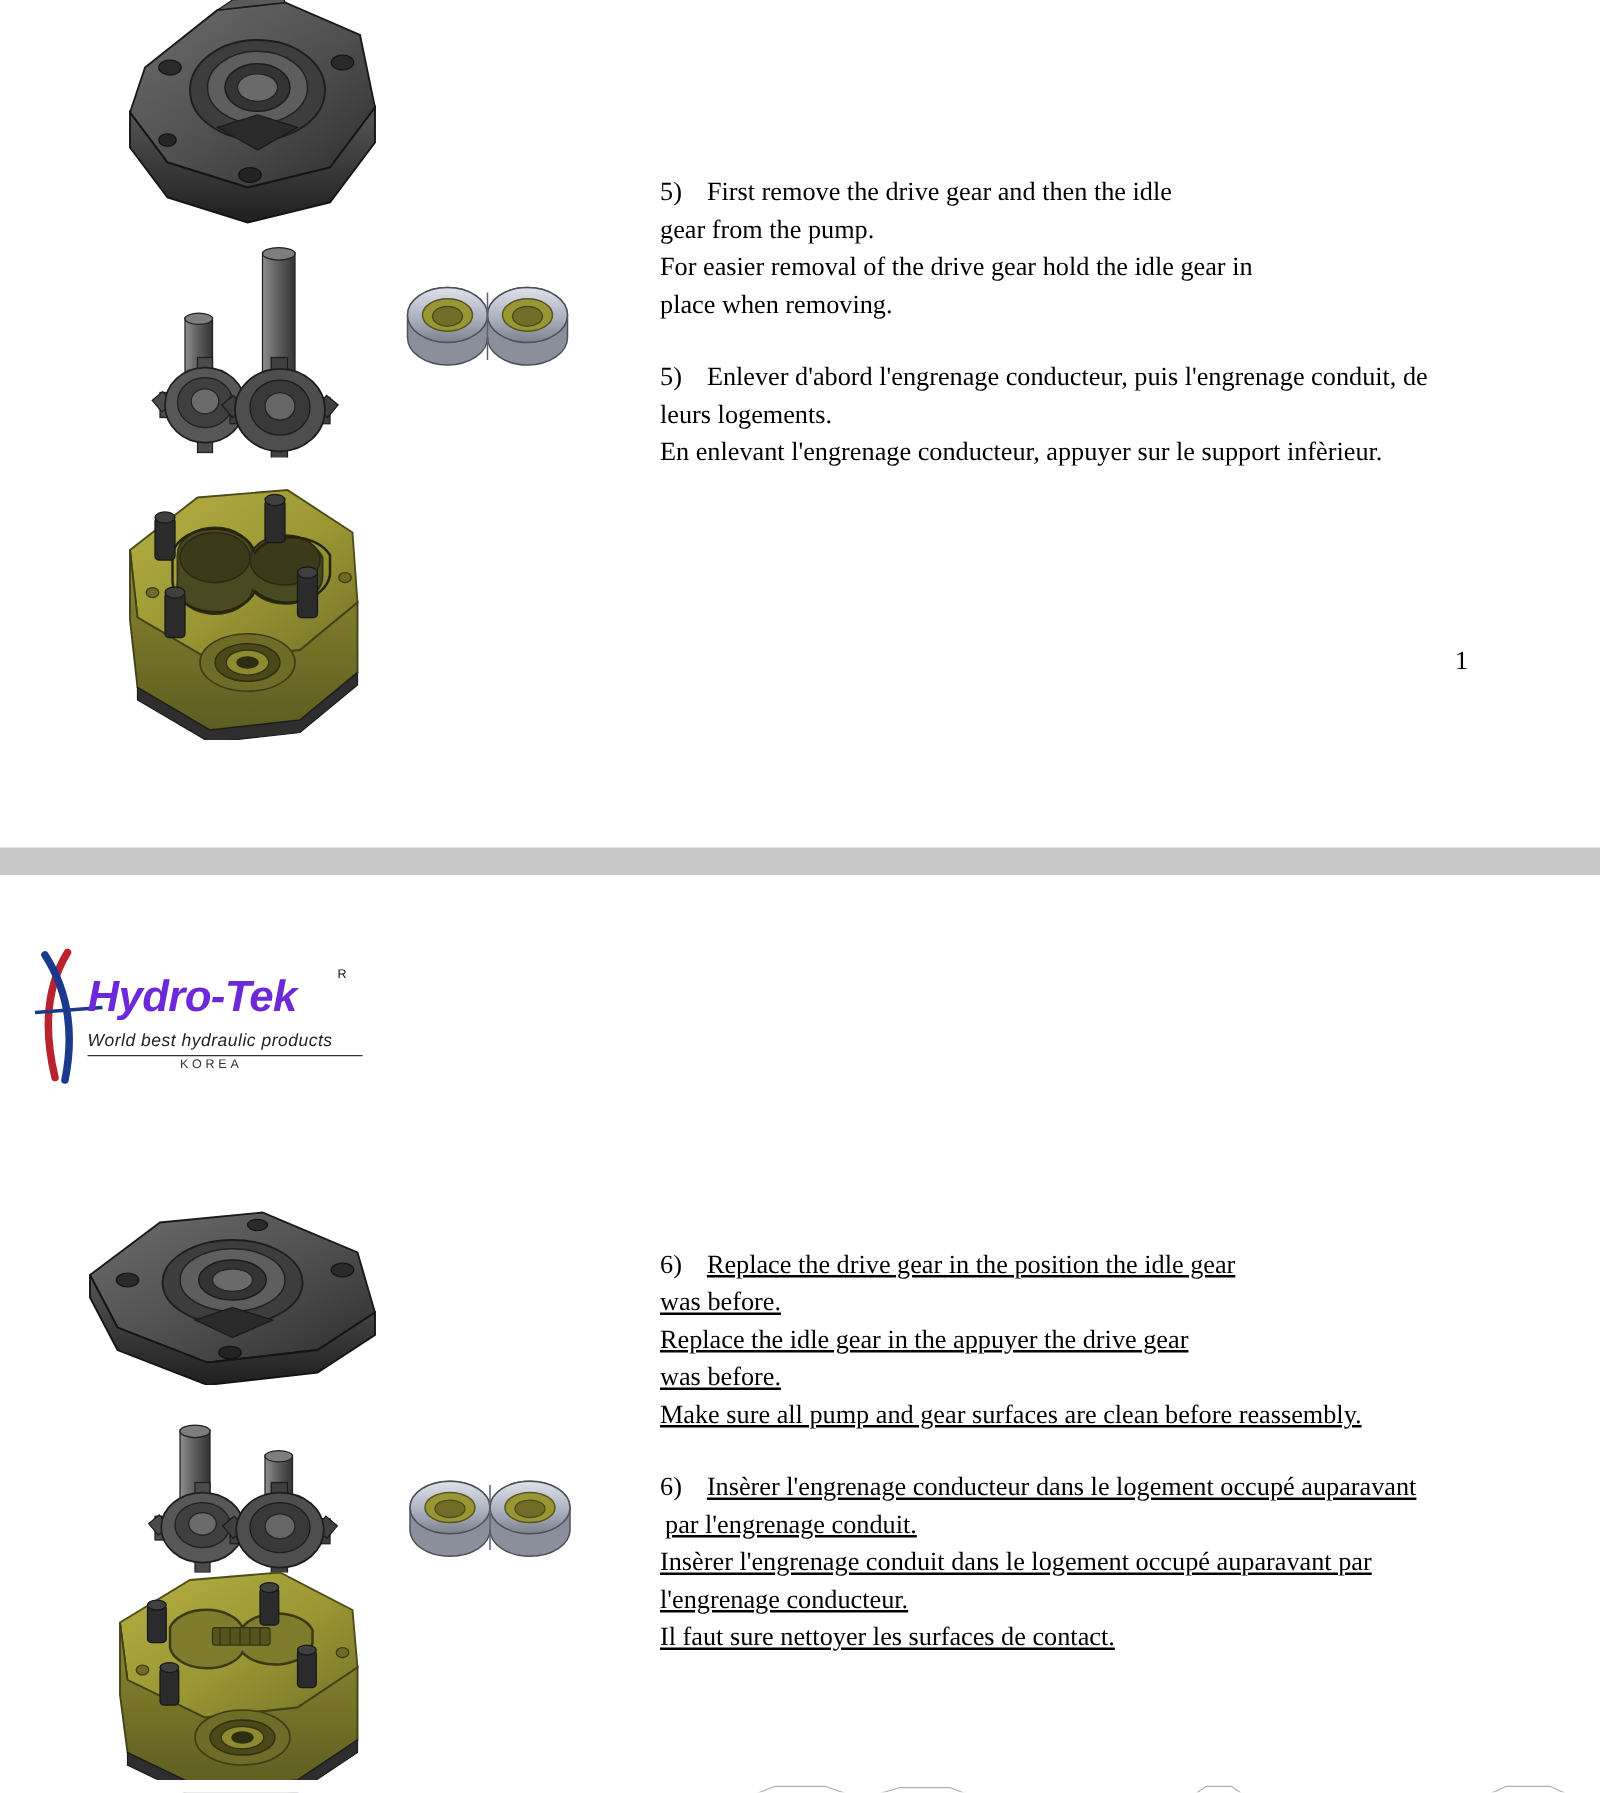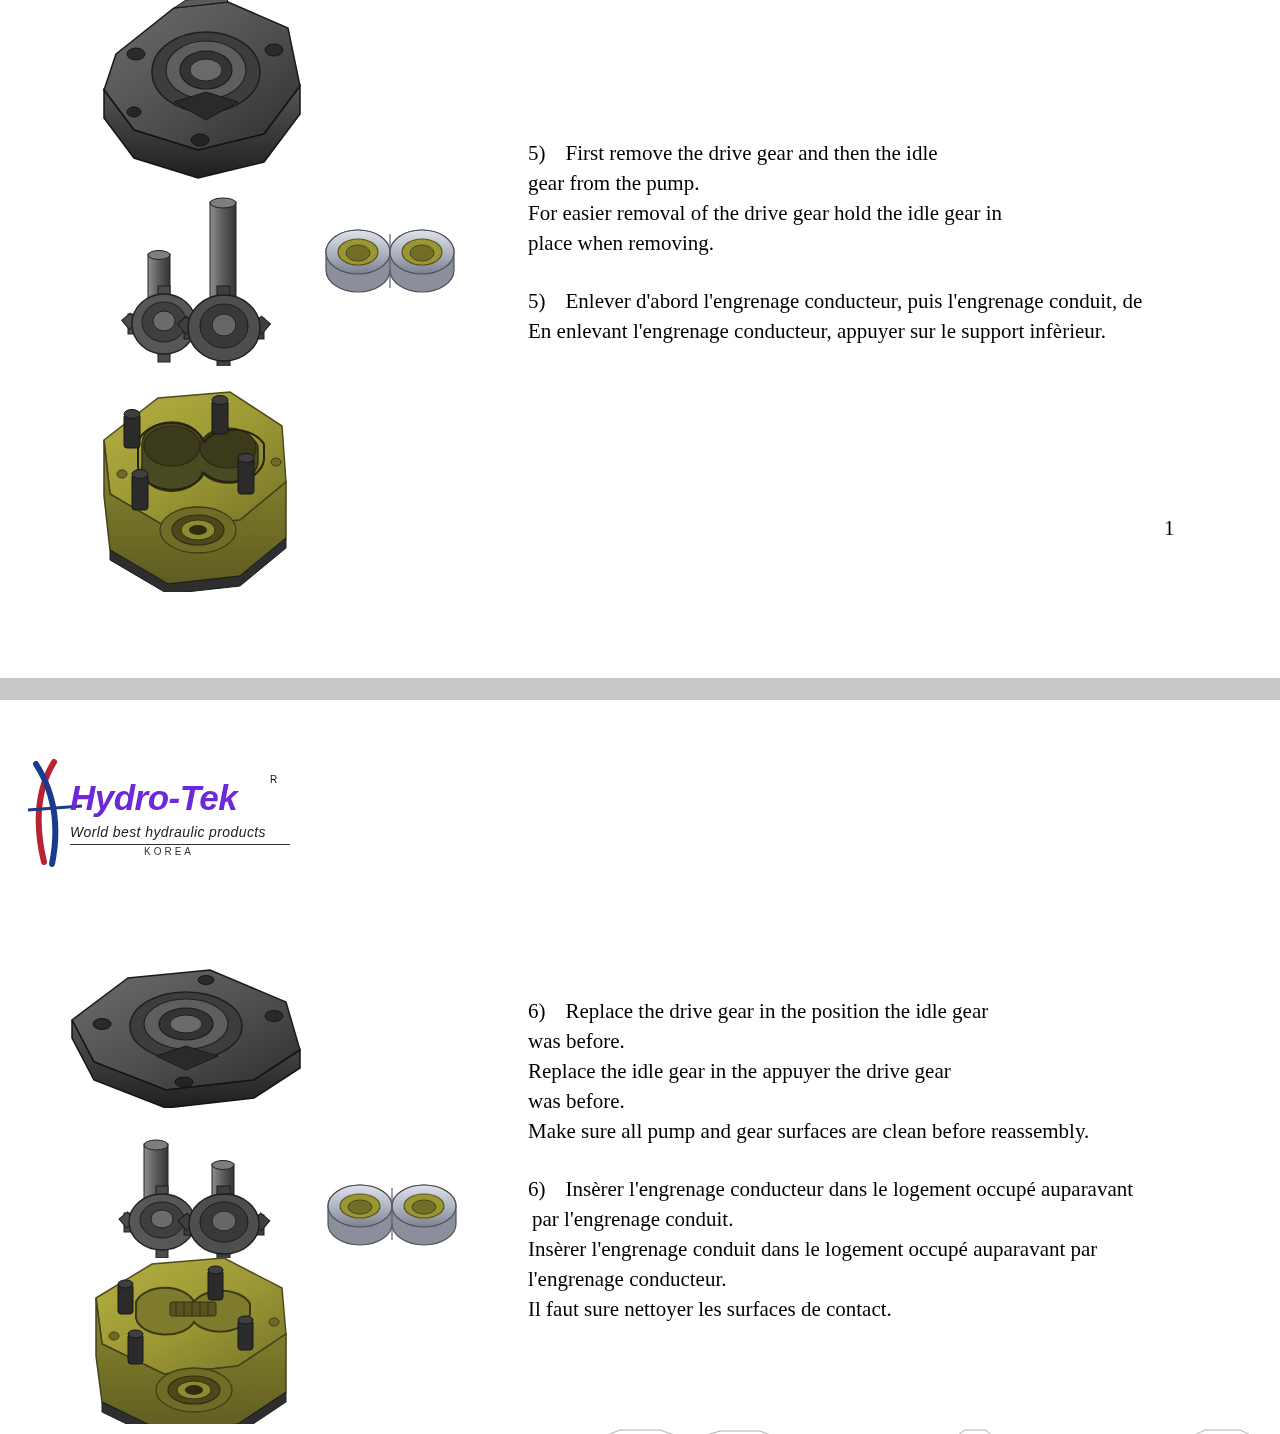--- a/index.html
+++ b/index.html
@@ -287,20 +287,21 @@
 
   <div class="text-col" style="left:528px; top:138px; width:700px;">
     <div class="para">
       <span class="line"><span class="num">5)</span><span class="num-gap"></span><span>First remove the drive gear and then the idle</span></span>
       <span class="line">gear from the pump.</span>
       <span class="line">For easier removal of the drive gear hold the idle gear in</span>
       <span class="line">place when removing.</span>
     </div>
     <div class="para">
       <span class="line"><span class="num">5)</span><span class="num-gap"></span><span>Enlever d'abord l'engrenage conducteur, puis l'engrenage conduit, de</span></span>
+      <span class="line">leurs logements.</span>
       <span class="line">En enlevant l'engrenage conducteur, appuyer sur le support infèrieur.</span>
     </div>
   </div>
 
   <div class="page-number" style="left:1164px; top:516px;">1</div>
 </div>
 
 <div class="separator"></div>
 
 <div class="page" id="page-2">
@@ -452,21 +453,21 @@
 
     <ellipse cx="122" cy="140" rx="38" ry="22" fill="#6f6c27" stroke="#3f3d16" stroke-width="1.3"></ellipse>
     <ellipse cx="122" cy="140" rx="26" ry="14" fill="#4b4919" stroke="#332f10" stroke-width="1.2"></ellipse>
     <ellipse cx="122" cy="140" rx="17" ry="9" fill="#8d8a30" stroke="#333110" stroke-width="1"></ellipse>
     <ellipse cx="122" cy="140" rx="9" ry="5" fill="#2f2d10"></ellipse>
     <ellipse cx="42" cy="86" rx="5" ry="4" fill="#6d6b26" stroke="#3c3a14" stroke-width="1"></ellipse>
     <ellipse cx="202" cy="72" rx="5" ry="4" fill="#6d6b26" stroke="#3c3a14" stroke-width="1"></ellipse>
   </svg>
 </div>
 
-<div class="text-col" style="left:528px; top:996px; width:700px;">
+<div class="text-col" style="left:528px; top:996px; width:700px;text-decoration:underline;">
   <div class="para">
     <span class="line"><span class="num">6)</span><span class="num-gap"></span><span>Replace the drive gear in the position the idle gear</span></span>
     <span class="line">was before.</span>
     <span class="line">Replace the idle gear in the appuyer the drive gear</span>
     <span class="line">was before.</span>
     <span class="line">Make sure all pump and gear surfaces are clean before reassembly.</span>
   </div>
   <div class="para">
     <span class="line"><span class="num">6)</span><span class="num-gap"></span><span>Insèrer l'engrenage conducteur dans le logement occupé auparavant</span></span>
     <span class="line" style="padding-left:4px;">par l'engrenage conduit.</span>

